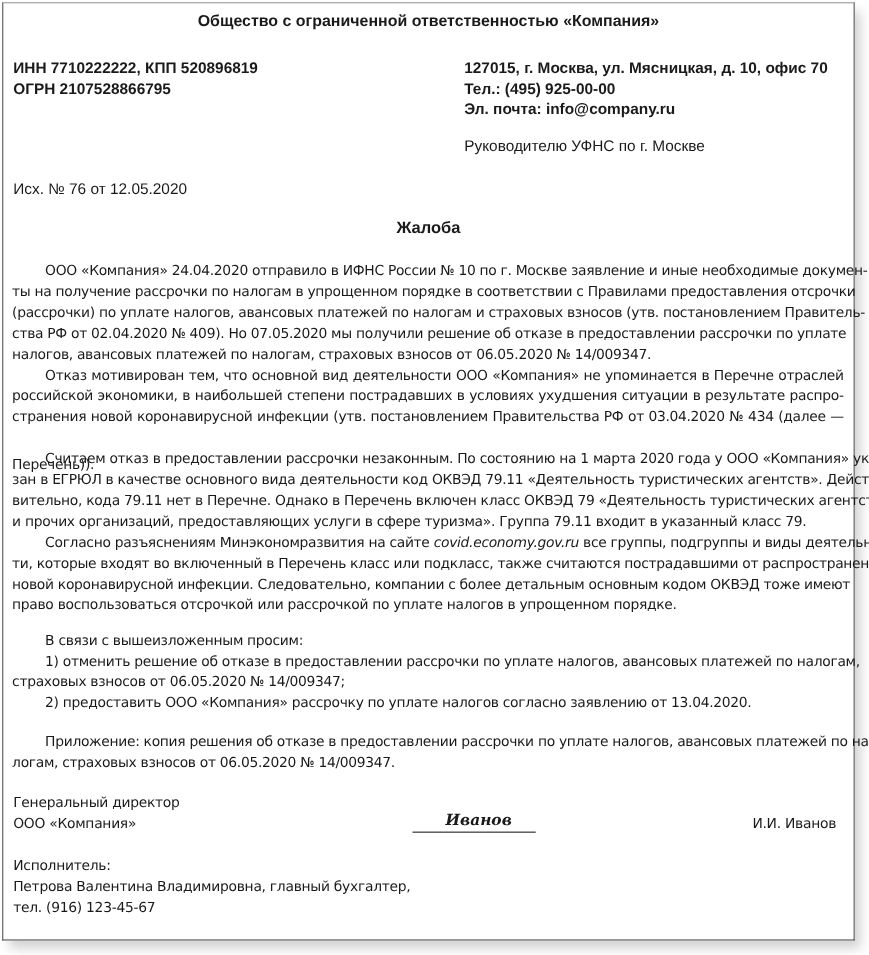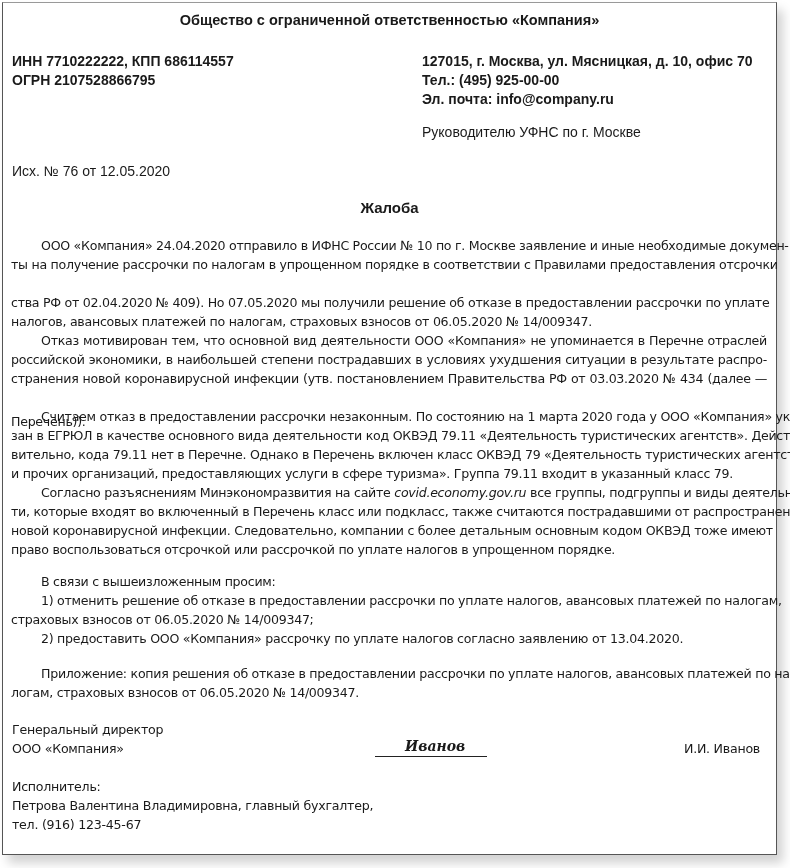--- a/index.html
+++ b/index.html
@@ -21,40 +21,41 @@
   .sig { position: absolute; left: 402px; top: 735px; font-family: "DejaVu Serif", serif; font-style: italic; font-weight: bold; font-size: 14px; }
   em { font-style: italic; }
 </style>
 </head>
 <body>
 
 <div class="page">
 
   <div class="abs hdr" style="left:0; width:773px; text-align:center; top:9px; font-size:14.5px;">Общество с ограниченной ответственностью «Компания»</div>
 
-  <div class="abs hdr" style="left:9px; top:50px;">ИНН 7710222222, КПП 686114557</div>
+  <div class="abs hdr" style="left:9px; top:50px;">ИНН 7710222222, КПП 520896819</div>
   <div class="abs hdr" style="left:9px; top:69px;">ОГРН 2107528866795</div>
 
   <div class="abs hdr" style="left:419px; top:50px;">127015, г. Москва, ул. Мясницкая, д. 10, офис 70</div>
   <div class="abs hdr" style="left:419px; top:69px;">Тел.: (495) 925-00-00</div>
   <div class="abs hdr" style="left:419px; top:88px;">Эл. почта: info@company.ru</div>
 
   <div class="abs cond" style="left:419px; top:121px;">Руководителю УФНС по г. Москве</div>
 
   <div class="abs cond" style="left:9px; top:160px;">Исх. № 76 от 12.05.2020</div>
 
   <div class="abs hdr" style="left:0; width:773px; text-align:center; top:196px; font-size:15px;">Жалоба</div>
 
   <div class="line justify ind" style="top:235px;">ООО «Компания» 24.04.2020 отправило в ИФНС России № 10 по г. Москве заявление и иные необходимые докумен-</div>
   <div class="line justify" style="top:254px;">ты на получение рассрочки по налогам в упрощенном порядке в соответствии с Правилами предоставления отсрочки</div>
+  <div class="line justify" style="top:273px;">(рассрочки) по уплате налогов, авансовых платежей по налогам и страховых взносов (утв. постановлением Правитель-</div>
   <div class="line justify" style="top:292px;">ства РФ от 02.04.2020 № 409). Но 07.05.2020 мы получили решение об отказе в предоставлении рассрочки по уплате</div>
   <div class="line" style="top:311px;">налогов, авансовых платежей по налогам, страховых взносов от 06.05.2020 № 14/009347.</div>
   <div class="line justify ind" style="top:330px;">Отказ мотивирован тем, что основной вид деятельности ООО «Компания» не упоминается в Перечне отраслей</div>
   <div class="line justify" style="top:349px;">российской экономики, в наибольшей степени пострадавших в условиях ухудшения ситуации в результате распро-</div>
-  <div class="line justify" style="top:368px;">странения новой коронавирусной инфекции (утв. постановлением Правительства РФ от 03.03.2020 № 434 (далее —</div>
+  <div class="line justify" style="top:368px;">странения новой коронавирусной инфекции (утв. постановлением Правительства РФ от 03.04.2020 № 434 (далее —</div>
   <div class="line" style="top:387px;margin-top:24px;">Перечень)).</div>
   <div class="line justify ind" style="top:406px;">Считаем отказ в предоставлении рассрочки незаконным. По состоянию на 1 марта 2020 года у ООО «Компания» ука-</div>
   <div class="line justify" style="top:425px;">зан в ЕГРЮЛ в качестве основного вида деятельности код ОКВЭД 79.11 «Деятельность туристических агентств». Дейст-</div>
   <div class="line justify" style="top:444px;">вительно, кода 79.11 нет в Перечне. Однако в Перечень включен класс ОКВЭД 79 «Деятельность туристических агентств</div>
   <div class="line" style="top:463px;">и прочих организаций, предоставляющих услуги в сфере туризма». Группа 79.11 входит в указанный класс 79.</div>
 
   <div class="line justify ind" style="top:482px;">
     <span>Согласно разъяснениям Минэкономразвития на сайте </span><em>covid.economy.gov.ru</em><span> все группы, подгруппы и виды деятельнос-</span>
   </div>
   <div class="line justify" style="top:501px;">ти, которые входят во включенный в Перечень класс или подкласс, также считаются пострадавшими от распространения</div>

